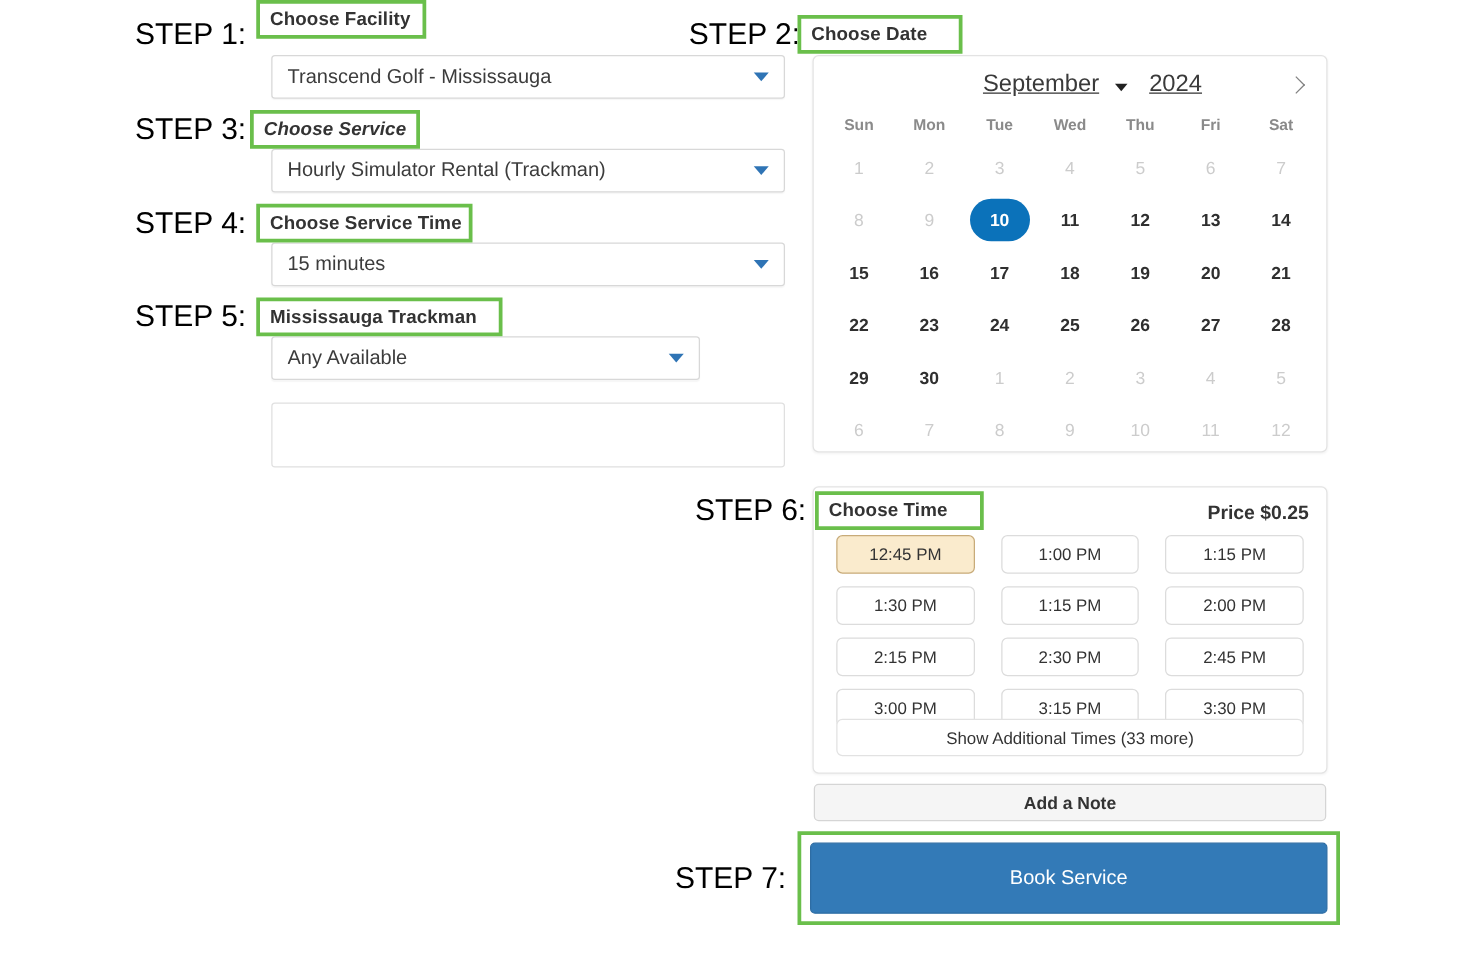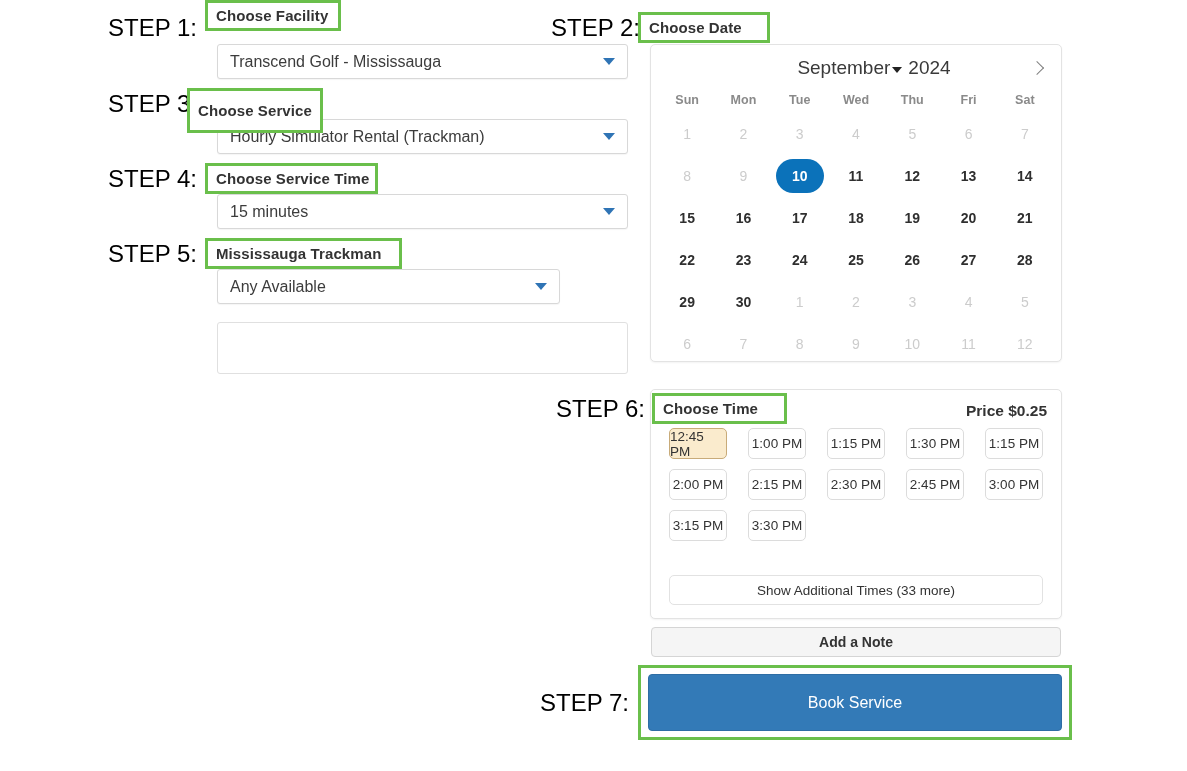--- a/index.html
+++ b/index.html
@@ -102,21 +102,22 @@
     display: flex;
     align-items: center;
   }
   .cal-monthyear {
     position: absolute;
     left: 0; right: 0;
     padding-left: 36px;
     display: flex;
     justify-content: center;
     align-items: center;
-    gap: 6px;
+    gap: 17px;
+    text-decoration: underline;
   }
   .cal-month {
     font-size: 19px;
     color: #3a3a3a;
     font-weight: 400;
   }
   .month-caret {
     width: 0; height: 0;
     border-left: 5px solid transparent;
     border-right: 5px solid transparent;
@@ -190,21 +191,21 @@
     top: 12px;
     font-size: 15.5px;
     font-weight: bold;
     color: #333333;
   }
   .time-grid {
     position: absolute;
     left: 18px; right: 18px;
     top: 38px;
     display: grid;
-    grid-template-columns: repeat(5, 1fr);
+    grid-template-columns: repeat(3, 1fr);
     column-gap: 21px;
     row-gap: 10px;
   }
   .time-slot {
     height: 29px;
     border: 1px solid #dcdcdc;
     border-radius: 5px;
     background: #ffffff;
     display: flex;
     align-items: center;
@@ -264,21 +265,21 @@
 <div class="abs step-label" style="left:108px; top:16px; width:88px;">STEP 1:</div>
 <div class="abs green-box" style="left:205px; top:0; width:136px; height:31px;">
   <span class="gb-text">Choose Facility</span>
 </div>
 <div class="abs select-box" style="left:217px; top:44px; width:411px; height:35px;">
   <span class="sel-text">Transcend Golf - Mississauga</span>
   <span class="caret"></span>
 </div>
 
 <div class="abs step-label" style="left:108px; top:92px; width:88px;">STEP 3:</div>
-<div class="abs green-box" style="left:187px; top:88px; width:136px; height:45px;">
+<div class="abs green-box" style="left:200px; top:88px; width:136px; height:31px;font-style:italic;">
   <span class="gb-text">Choose Service</span>
 </div>
 <div class="abs select-box" style="left:217px; top:119px; width:411px; height:35px;">
   <span class="sel-text">Hourly Simulator Rental (Trackman)</span>
   <span class="caret"></span>
 </div>
 
 <div class="abs step-label" style="left:108px; top:167px; width:88px;">STEP 4:</div>
 <div class="abs green-box" style="left:205px; top:163px; width:173px; height:31px;">
   <span class="gb-text">Choose Service Time</span>

